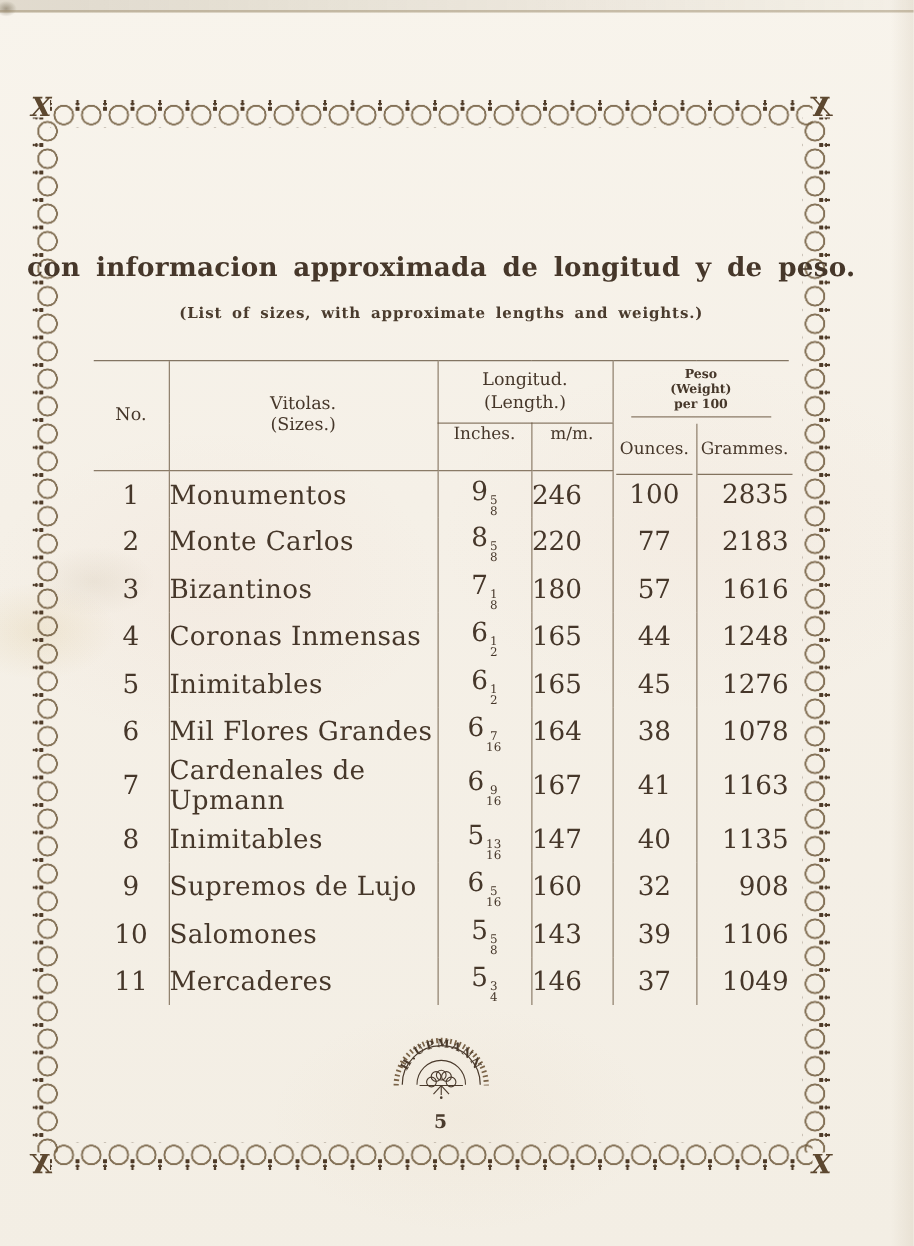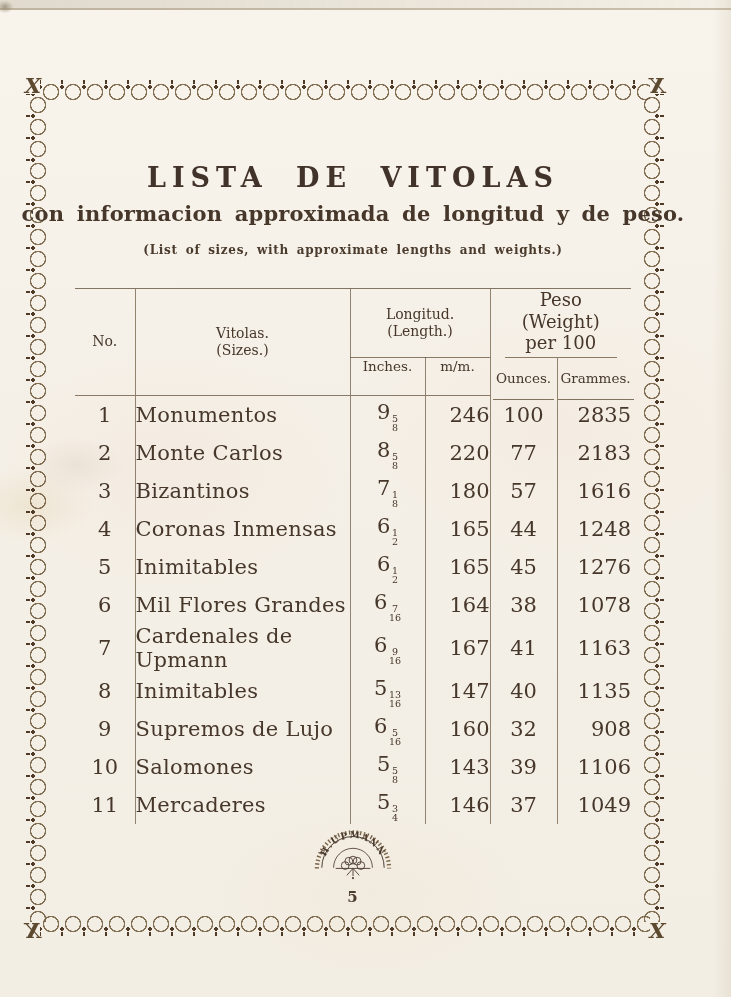--- a/index.html
+++ b/index.html
@@ -82,32 +82,32 @@
   }
   table.vitolas col.w-no{width:60px;}   table.vitolas col.w-name{width:215px;}
   table.vitolas col.w-in{width:75px;}   table.vitolas col.w-mm{width:65px;}
   table.vitolas col.w-oz{width:67px;}   table.vitolas col.w-gr{width:74px;}
   .vitolas th{font-weight:400;font-size:14px;line-height:1.25;padding:0;}
   .vitolas thead tr.gr-row{height:50px;}
   .vitolas thead tr.sub-row{height:30px;}
   .vitolas thead tr.gr-row th{border-top:1.5px solid rgba(83,64,42,.7);}
   .b-l{border-left:1px solid rgba(92,72,48,.65);}
   .b-b{border-bottom:1px solid rgba(92,72,48,.7);}
-  th.peso-h{font-size:18px;line-height:1.2;vertical-align:middle;}
+  th.peso-h{font-size:10px;line-height:1.2;vertical-align:middle;font-weight:bold;}
   .peso-rule{height:1px;background:rgba(92,72,48,.7);width:80%;margin:3px auto 0;}
   tr.sub-row th{font-size:13.5px;vertical-align:bottom;padding-bottom:20px;}
   tr.sub-row th.low{padding-bottom:0;}
   .subu{display:inline-block;border-bottom:1.2px solid rgba(92,72,48,.75);
     padding:0 3px 12px;transform:translateY(4px);}
   .vitolas tbody tr{height:38px;}
   .vitolas tbody td{font-size:21px;vertical-align:middle;padding:0;}
   td.c-no{text-align:center;font-size:19px;}
   td.c-name{text-align:left;padding-left:27px;font-size:20px;letter-spacing:.3px;}
   td.c-in{text-align:center;}
-  td.c-mm{text-align:right;}
+  td.c-mm{text-align:left;}
   td.c-oz{text-align:center;}
   td.c-gr{text-align:right;padding-right:9px;}
   .frac{display:inline-flex;flex-direction:column;align-items:center;
     font-size:9.5px;line-height:.95;margin-left:1.5px;transform:translateY(3px);}
 
   
   .logo-wrap{position:absolute;top:816px;left:0;width:100%;display:flex;justify-content:center;}
   .pagenum{position:absolute;top:888px;left:0;width:100%;text-align:center;
     font-size:15px;font-weight:700;letter-spacing:1px;color:#4a3b2d;}
 </style>
@@ -122,21 +122,20 @@
   <div class="strip v left"></div>
   <div class="strip v right"></div>
   <span class="corner tl">X</span>
   <span class="corner tr">X</span>
   <span class="corner bl">X</span>
   <span class="corner br">X</span>
 </div>
 
 <div class="content">
 
-  <div class="title">LISTA  DE  VITOLAS</div>
   <div class="subtitle">con informacion approximada de longitud y de peso.</div>
   <div class="subtitle-en">(List of sizes, with approximate lengths and weights.)</div>
 
   <table class="vitolas">
     <colgroup>
       <col class="w-no">
         <col class="w-name">
         <col class="w-in">
         <col class="w-mm">
         <col class="w-oz">

